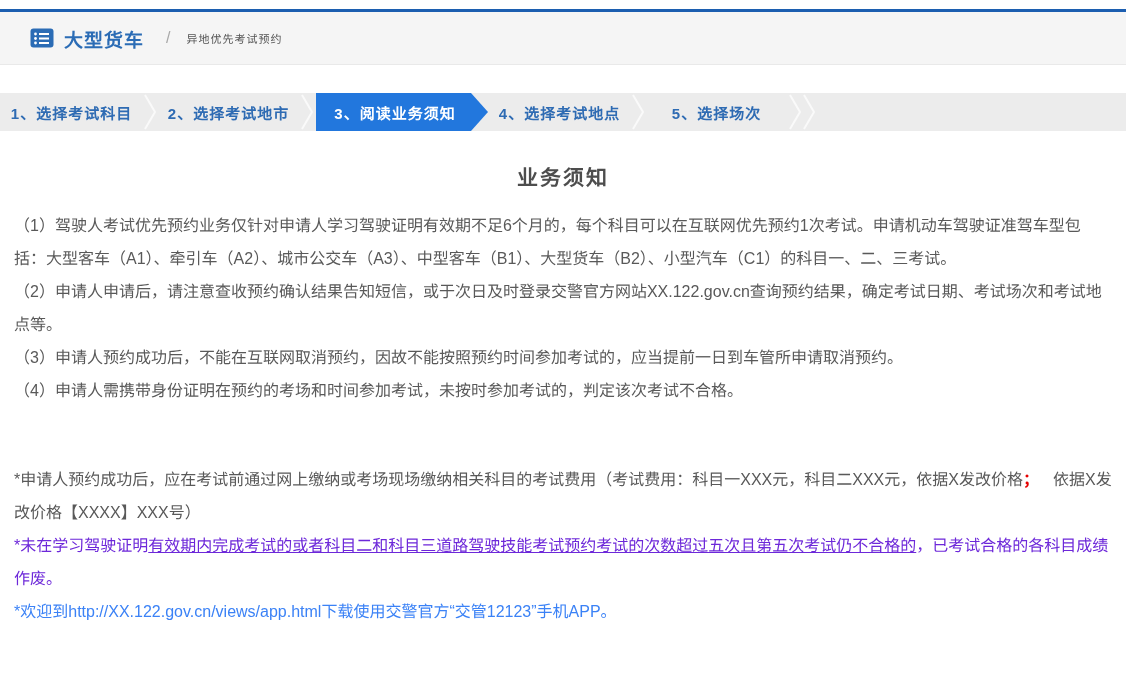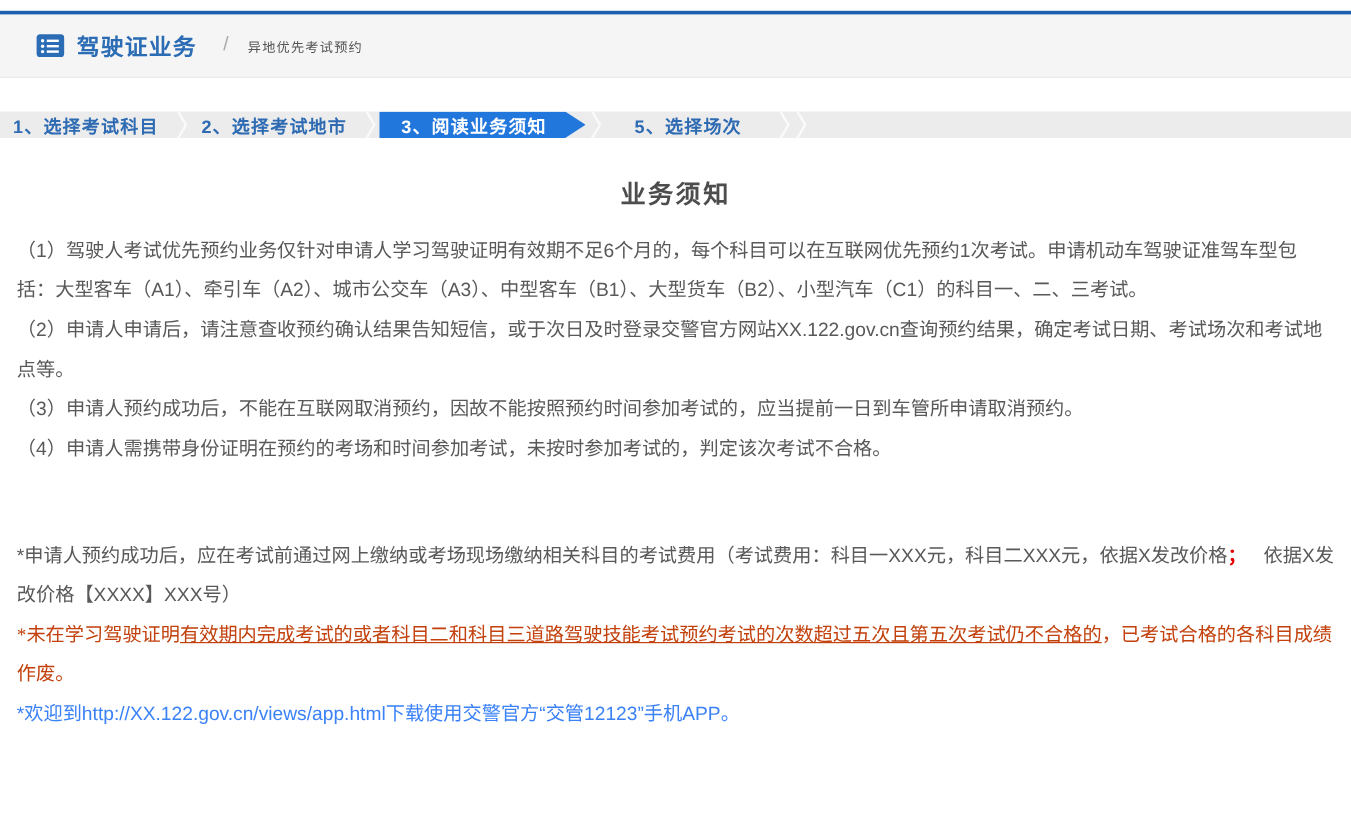--- a/index.html
+++ b/index.html
@@ -22,21 +22,21 @@
     padding-left: 30px;
   }
   .header .hicon { width: 24px; height: 20px; margin-right: 10px; display: inline-block; }
   .header .htitle { color: #2b6cb5; font-size: 19px; font-weight: bold; letter-spacing: 1px; }
   .header .hslash { color: #a9a9a9; font-size: 16px; margin: 0 16px 0 22px; }
   .header .hsub { color: #555; font-size: 11px; letter-spacing: 1px; }
 
   
   .stepbar {
     margin-top: 28px;
-    height: 22px;
+    height: 38px;
     background: #ececec;
     display: flex;
     align-items: stretch;
     overflow: hidden;
   }
   .step {
     flex: 0 0 143px;
     display: flex; align-items: center; justify-content: center;
     color: #2e6bb3; font-size: 15px; font-weight: bold;
     letter-spacing: 1px;
@@ -63,61 +63,64 @@
   .para {
     font-size: 16px;
     line-height: 33px;
     color: #595959;
     margin-top: 0;
   }
   .para-block { margin-top: 18px; }
   .fee-para { margin-top: 56px; }
   .red-mark { color: #e60000; font-weight: bold; }
   .fee-after { margin-left: 14px; }
-  .red-para { color: #c2410c; font-family: Liberation Serif, serif; }
+  .red-para { color: #6d28d9; }
   .red-underline { text-decoration: underline; }
   .app-para { color: #3b82f6; }
 </style>
 </head>
 <body>
 
 <div class="page-top-space"></div>
 
 <div class="header">
   <span class="hicon">
     <svg width="24" height="20" viewBox="0 0 24 20">
       <rect x="0.5" y="0.5" width="23" height="19" rx="3" fill="#2b6cb5"></rect>
       <circle cx="5.5" cy="6" r="1.4" fill="#fff"></circle>
       <rect x="9" y="5" width="10" height="2" fill="#fff"></rect>
       <circle cx="5.5" cy="10.5" r="1.4" fill="#fff"></circle>
       <rect x="9" y="9.5" width="10" height="2" fill="#fff"></rect>
       <circle cx="5.5" cy="15" r="1.4" fill="#fff"></circle>
       <rect x="9" y="14" width="10" height="2" fill="#fff"></rect>
     </svg>
   </span>
-  <span class="htitle">驾驶证业务</span>
+  <span class="htitle">大型货车</span>
   <span class="hslash">/</span>
   <span class="hsub">异地优先考试预约</span>
 </div>
 
 <div class="stepbar">
   <div class="step">
     <span>1、选择考试科目</span>
   </div>
   <svg class="sep" width="14" height="38" viewBox="0 0 14 38">
       <polyline points="2,2 12,19 2,36" stroke="#fafafa" stroke-width="2" fill="none"></polyline>
     </svg>
   <div class="step">
     <span>2、选择考试地市</span>
   </div>
   <svg class="sep" width="14" height="38" viewBox="0 0 14 38">
       <polyline points="2,2 12,19 2,36" stroke="#fafafa" stroke-width="2" fill="none"></polyline>
     </svg>
   <div class="step active">
     <span>3、阅读业务须知</span>
+  </div>
+  <div class="step">
+    <span>4、选择考试地点</span>
   </div>
   <svg class="sep" width="14" height="38" viewBox="0 0 14 38">
       <polyline points="2,2 12,19 2,36" stroke="#fafafa" stroke-width="2" fill="none"></polyline>
     </svg>
   <div class="step">
     <span>5、选择场次</span>
   </div>
   <svg class="sep" width="14" height="38" viewBox="0 0 14 38">
       <polyline points="2,2 12,19 2,36" stroke="#fafafa" stroke-width="2" fill="none"></polyline>
     </svg>

